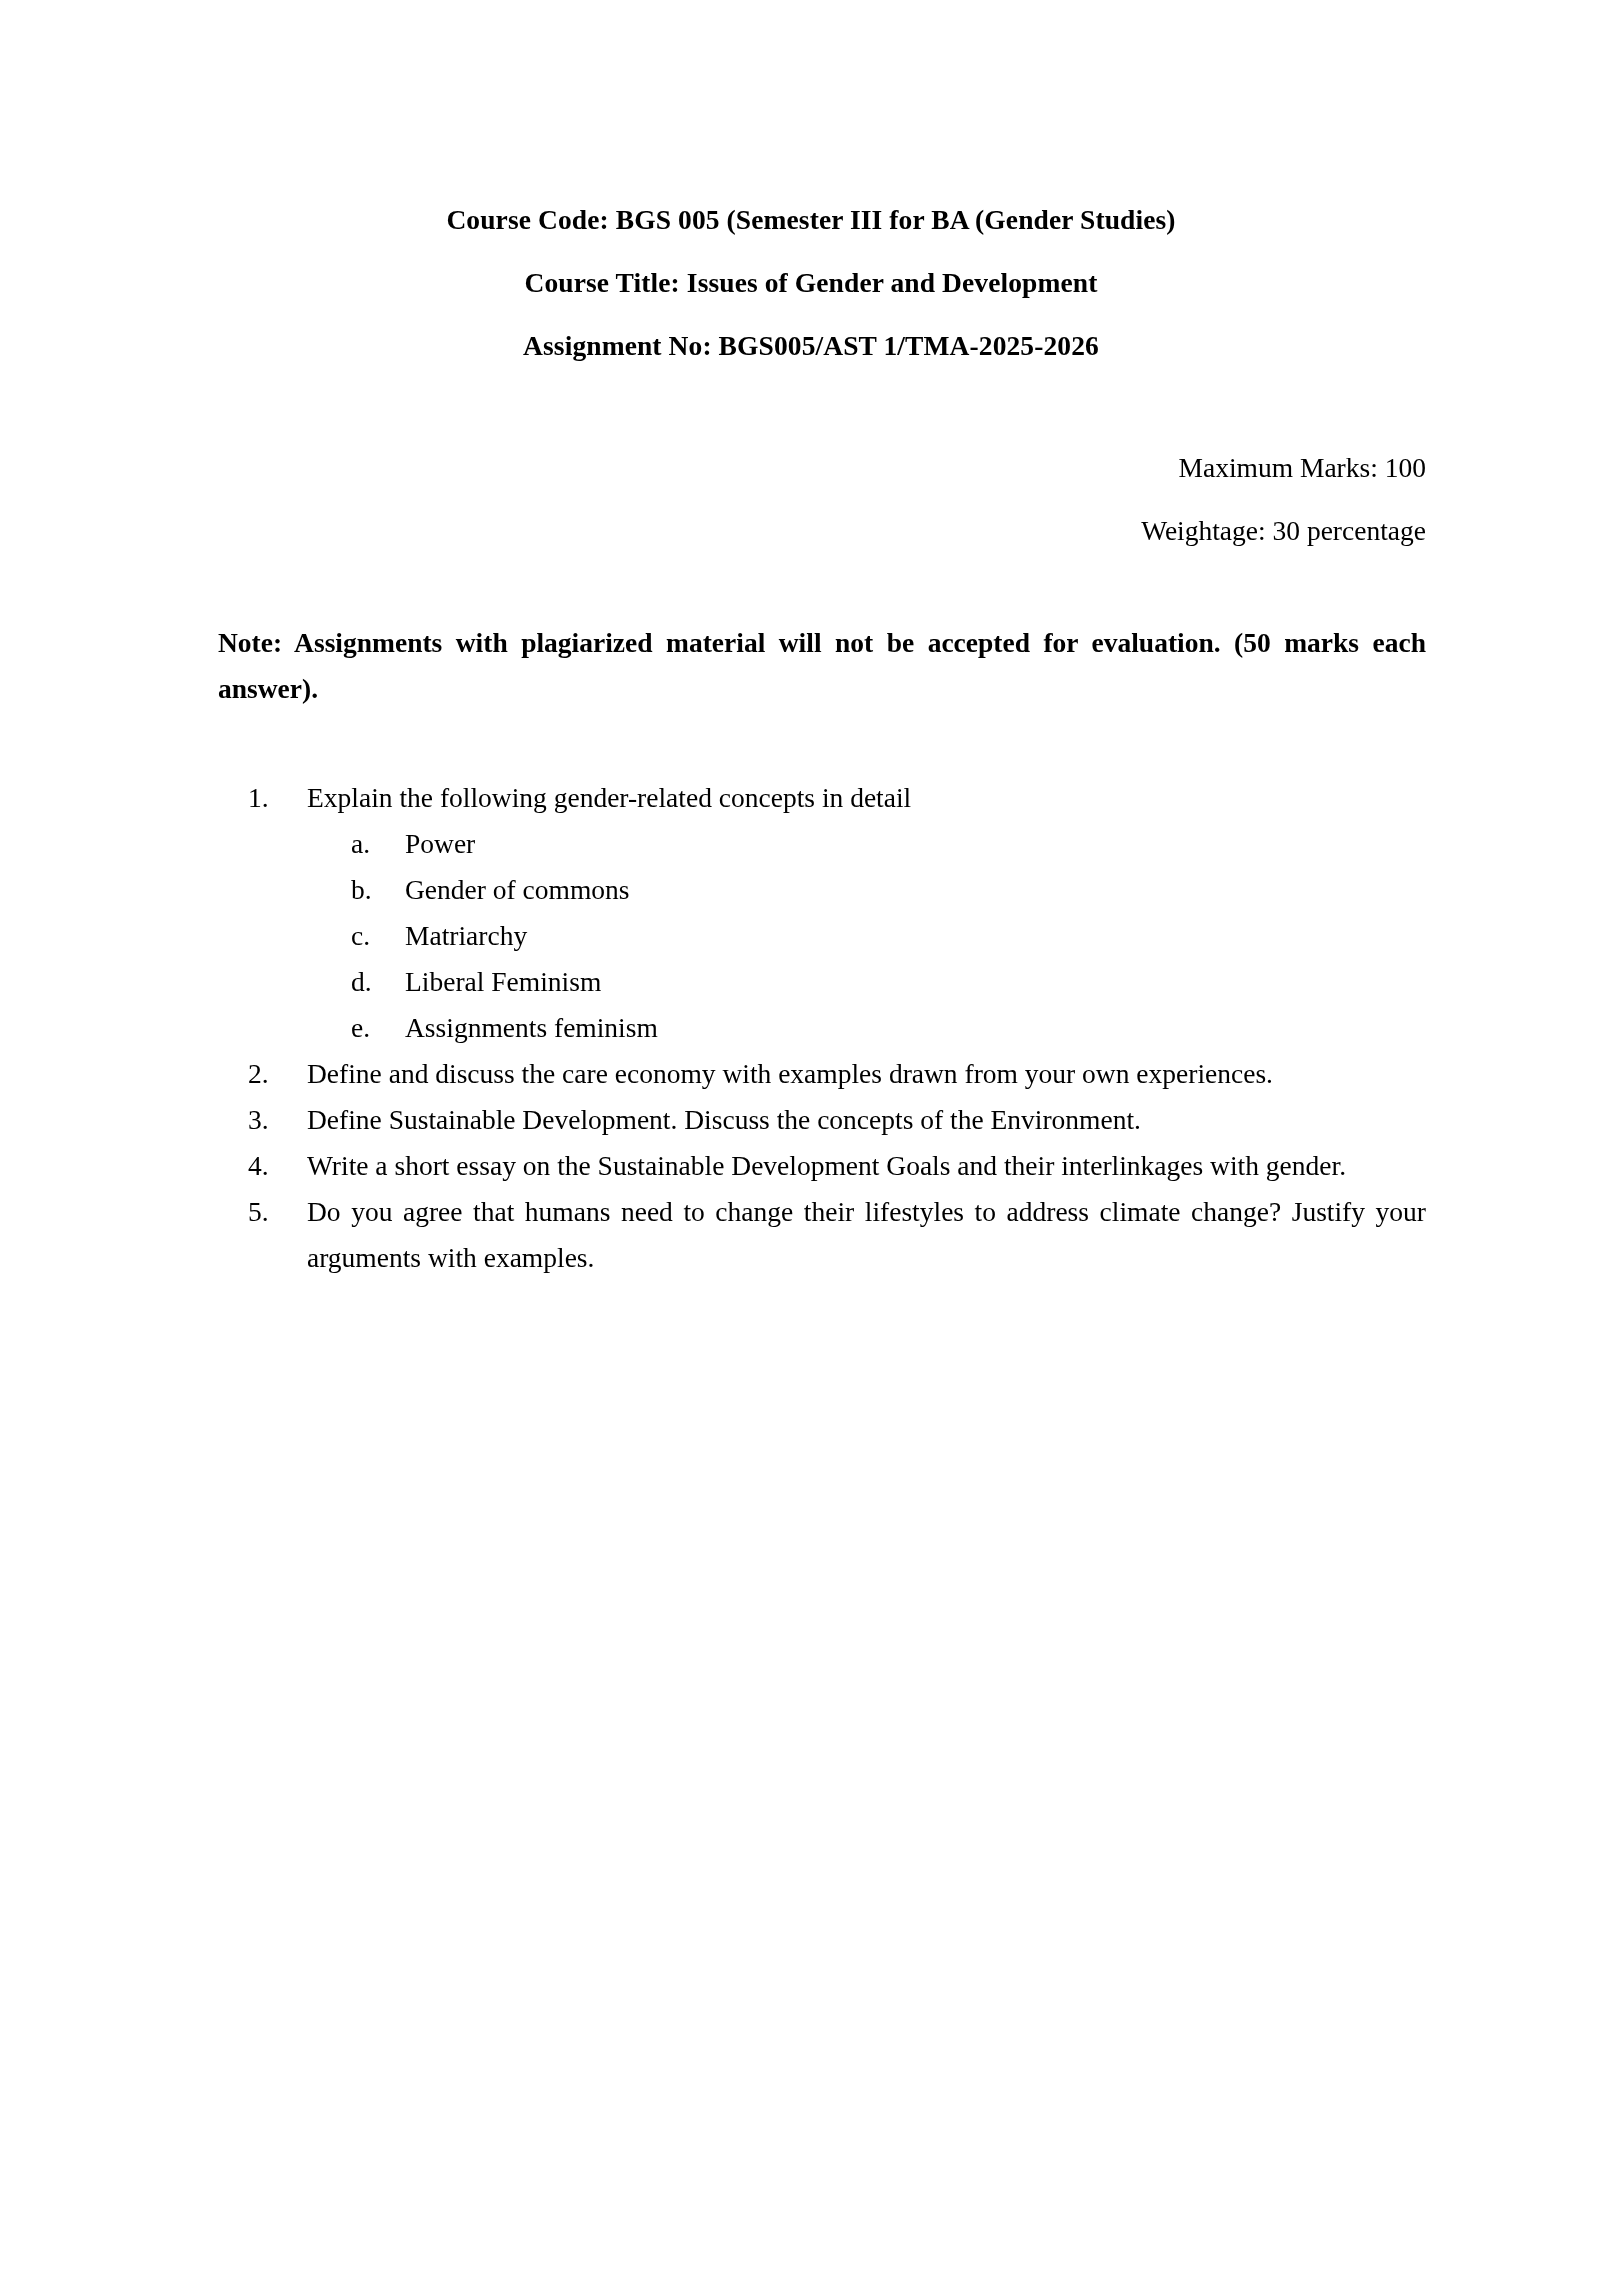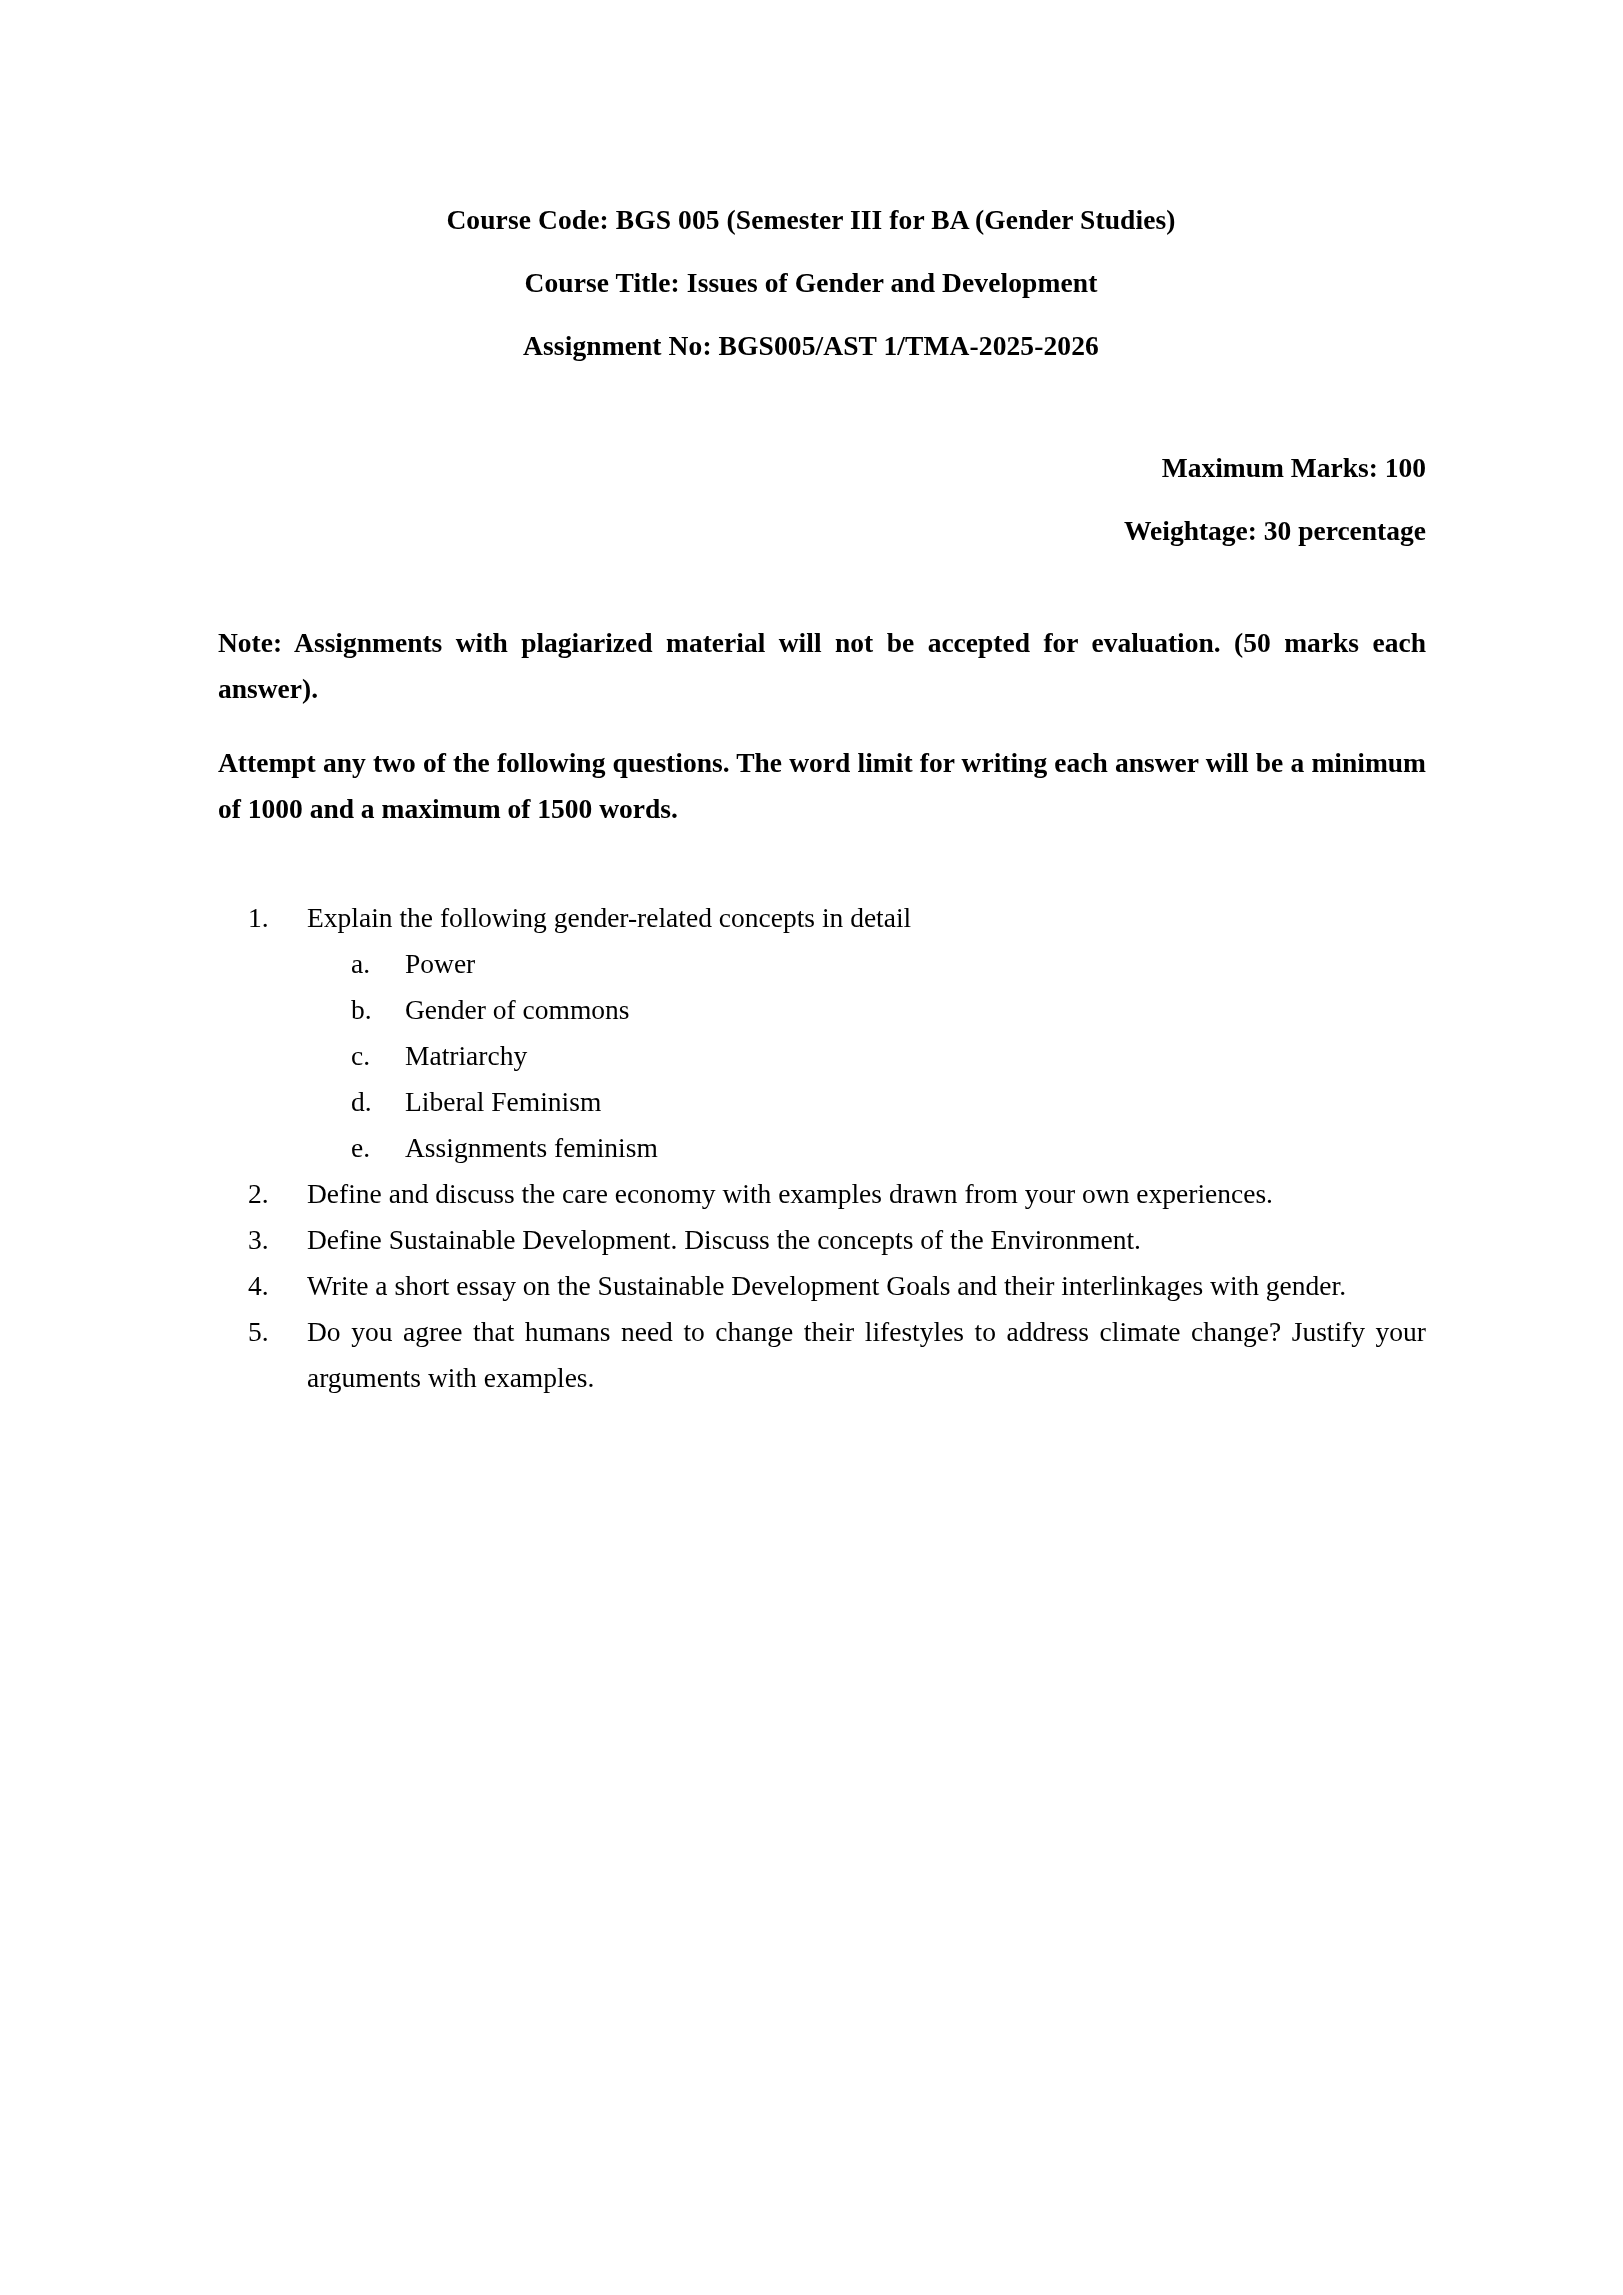--- a/index.html
+++ b/index.html
@@ -35,21 +35,21 @@
     line-height: 63px;
     letter-spacing: 0.1px;
   }
 
   
   .marks-block {
     margin-top: 59px;
   }
   .marks-line {
     text-align: right;
-    font-weight: bold;
+    font-weight: normal;
     font-size: 27.5px;
     line-height: 63px;
   }
 
   
   .note-block {
     margin-top: 58px;
     margin-left: 22px;
   }
   .note-para {
@@ -129,21 +129,20 @@
       <div class="header-line">Assignment No: BGS005/AST 1/TMA-2025-2026</div>
     </div>
 
     <div class="marks-block">
       <div class="marks-line">Maximum Marks: 100</div>
       <div class="marks-line">Weightage: 30 percentage</div>
     </div>
 
     <div class="note-block">
       <p class="note-para">Note: Assignments with plagiarized material will not be accepted for evaluation. (50 marks each answer).</p>
-      <p class="note-para spaced">Attempt any two of the following questions. The word limit for writing each answer will be a minimum of 1000 and a maximum of 1500 words.</p>
     </div>
 
     <ol class="qlist">
 
       <li class="qitem">
         <span class="marker">1.</span>
         <span class="qtext">Explain the following gender-related concepts in detail</span>
         <ol class="sublist">
           <li class="subitem">
             <span class="marker">a.</span>

